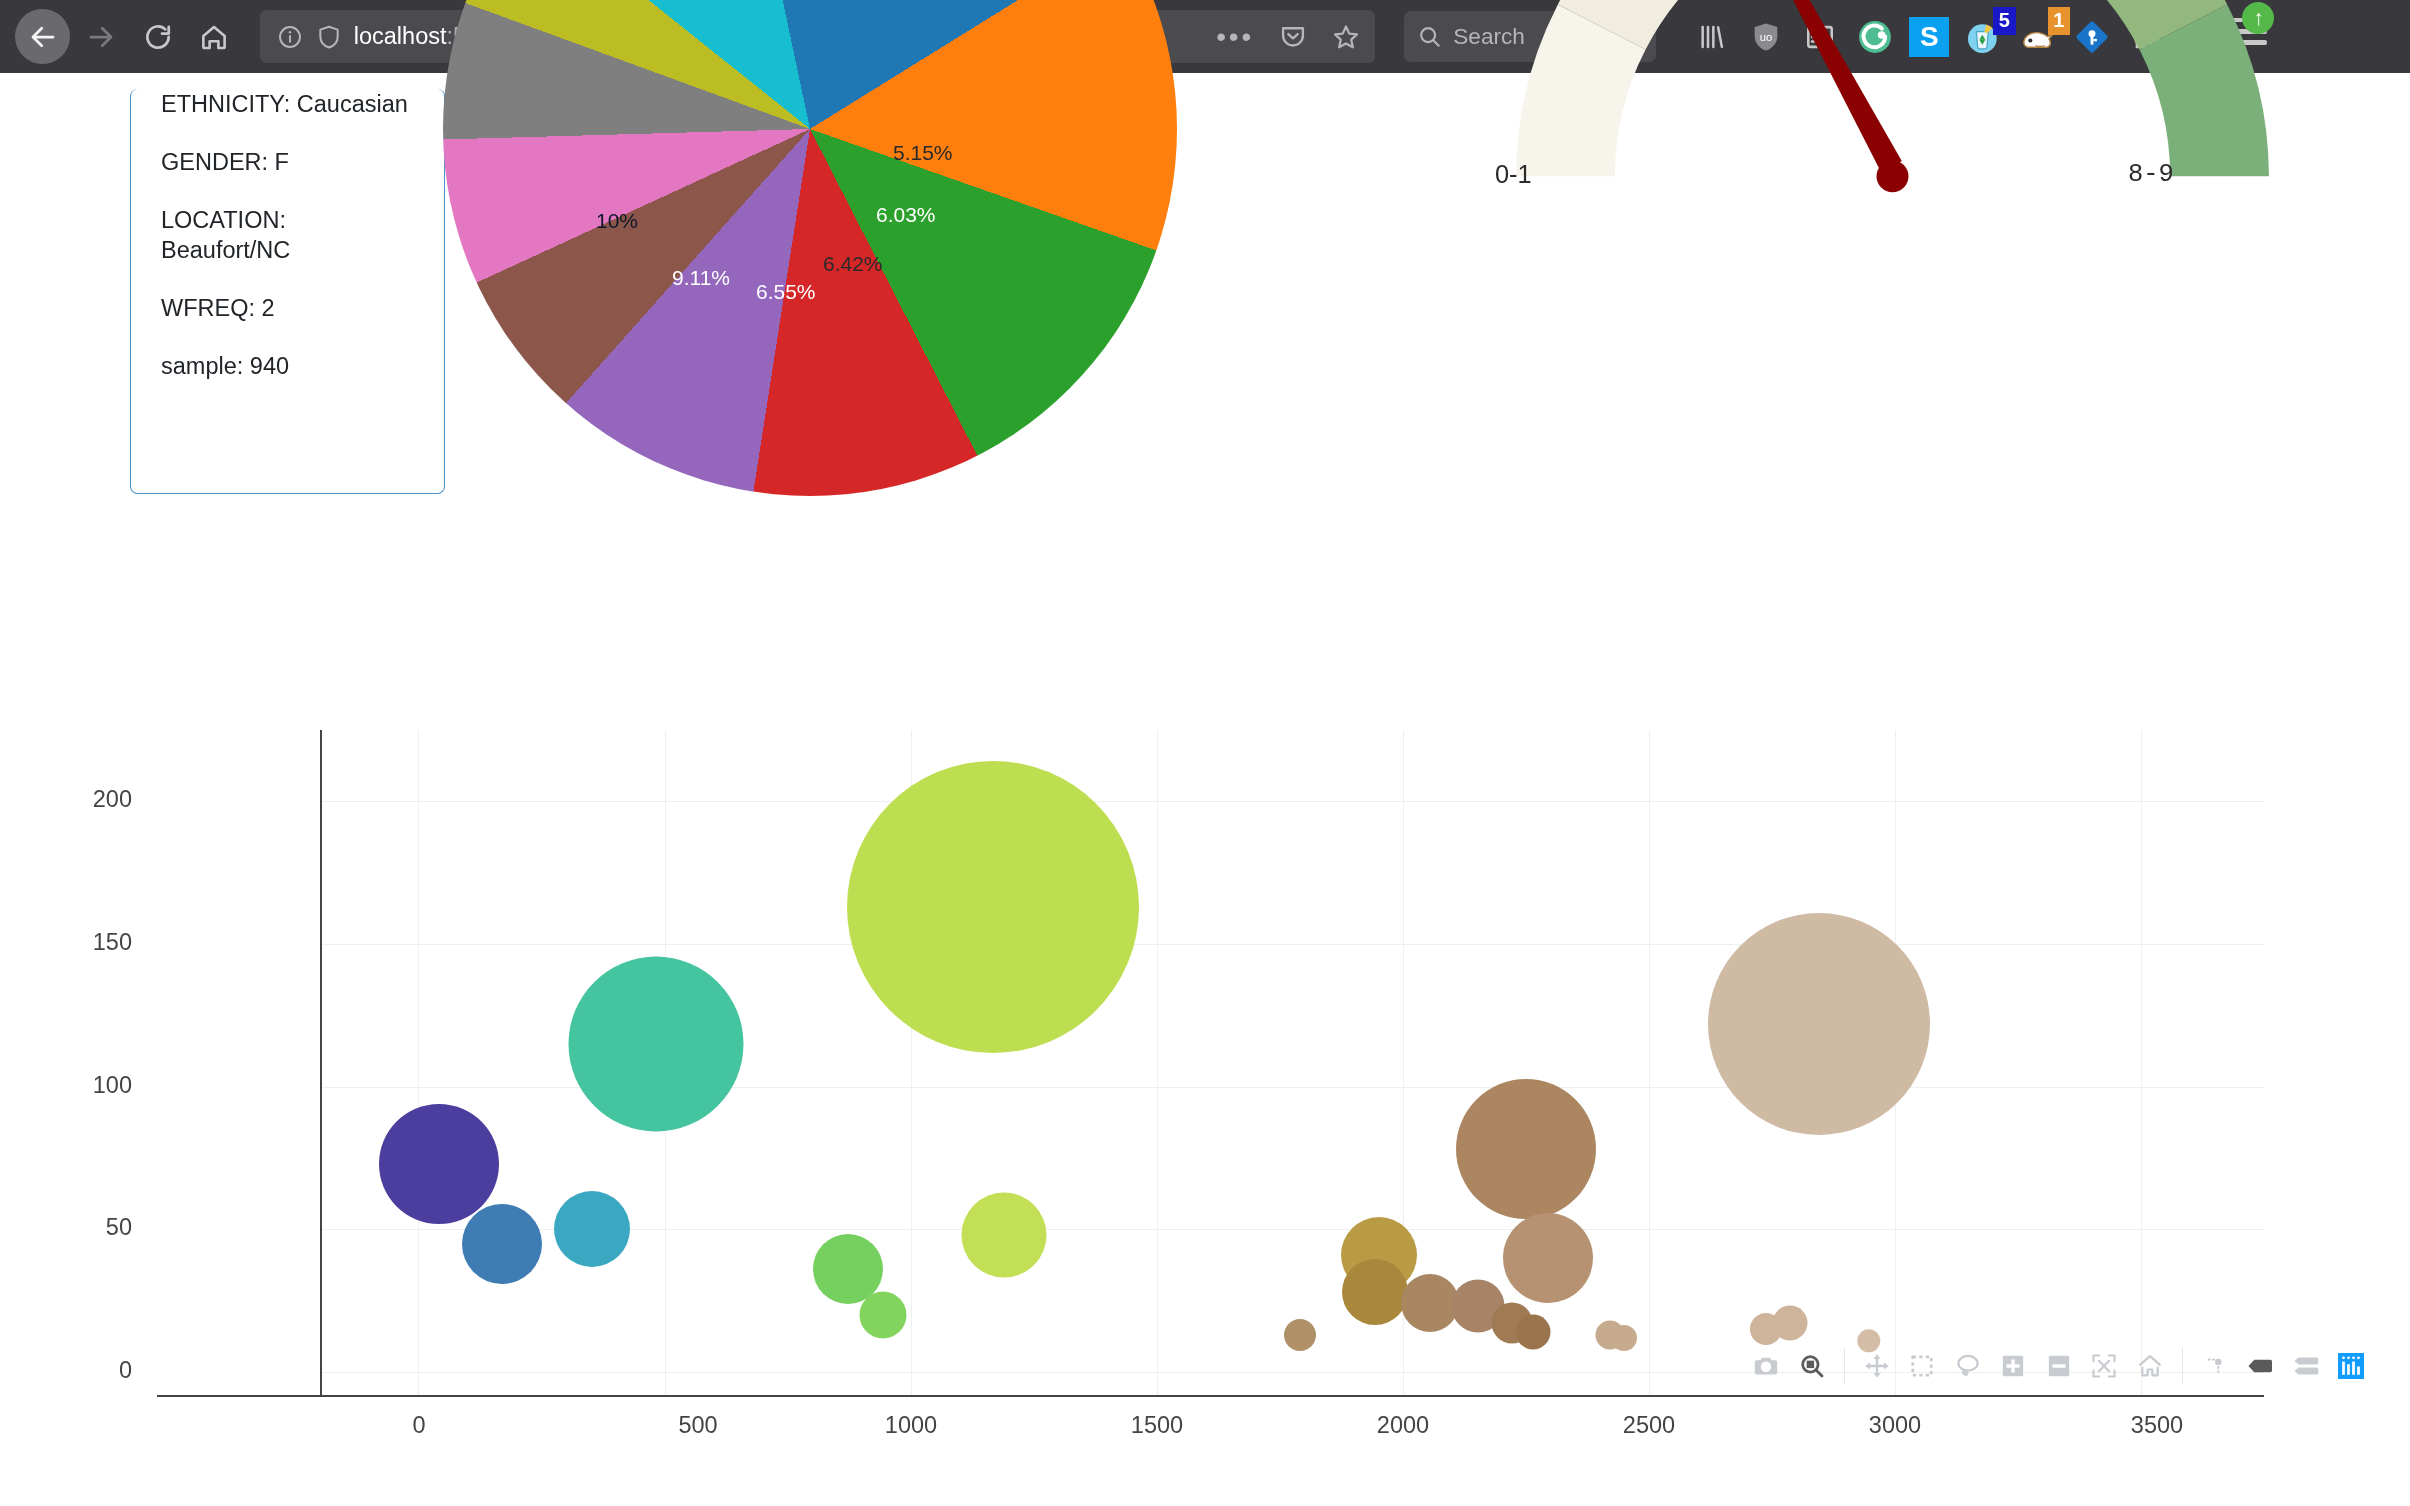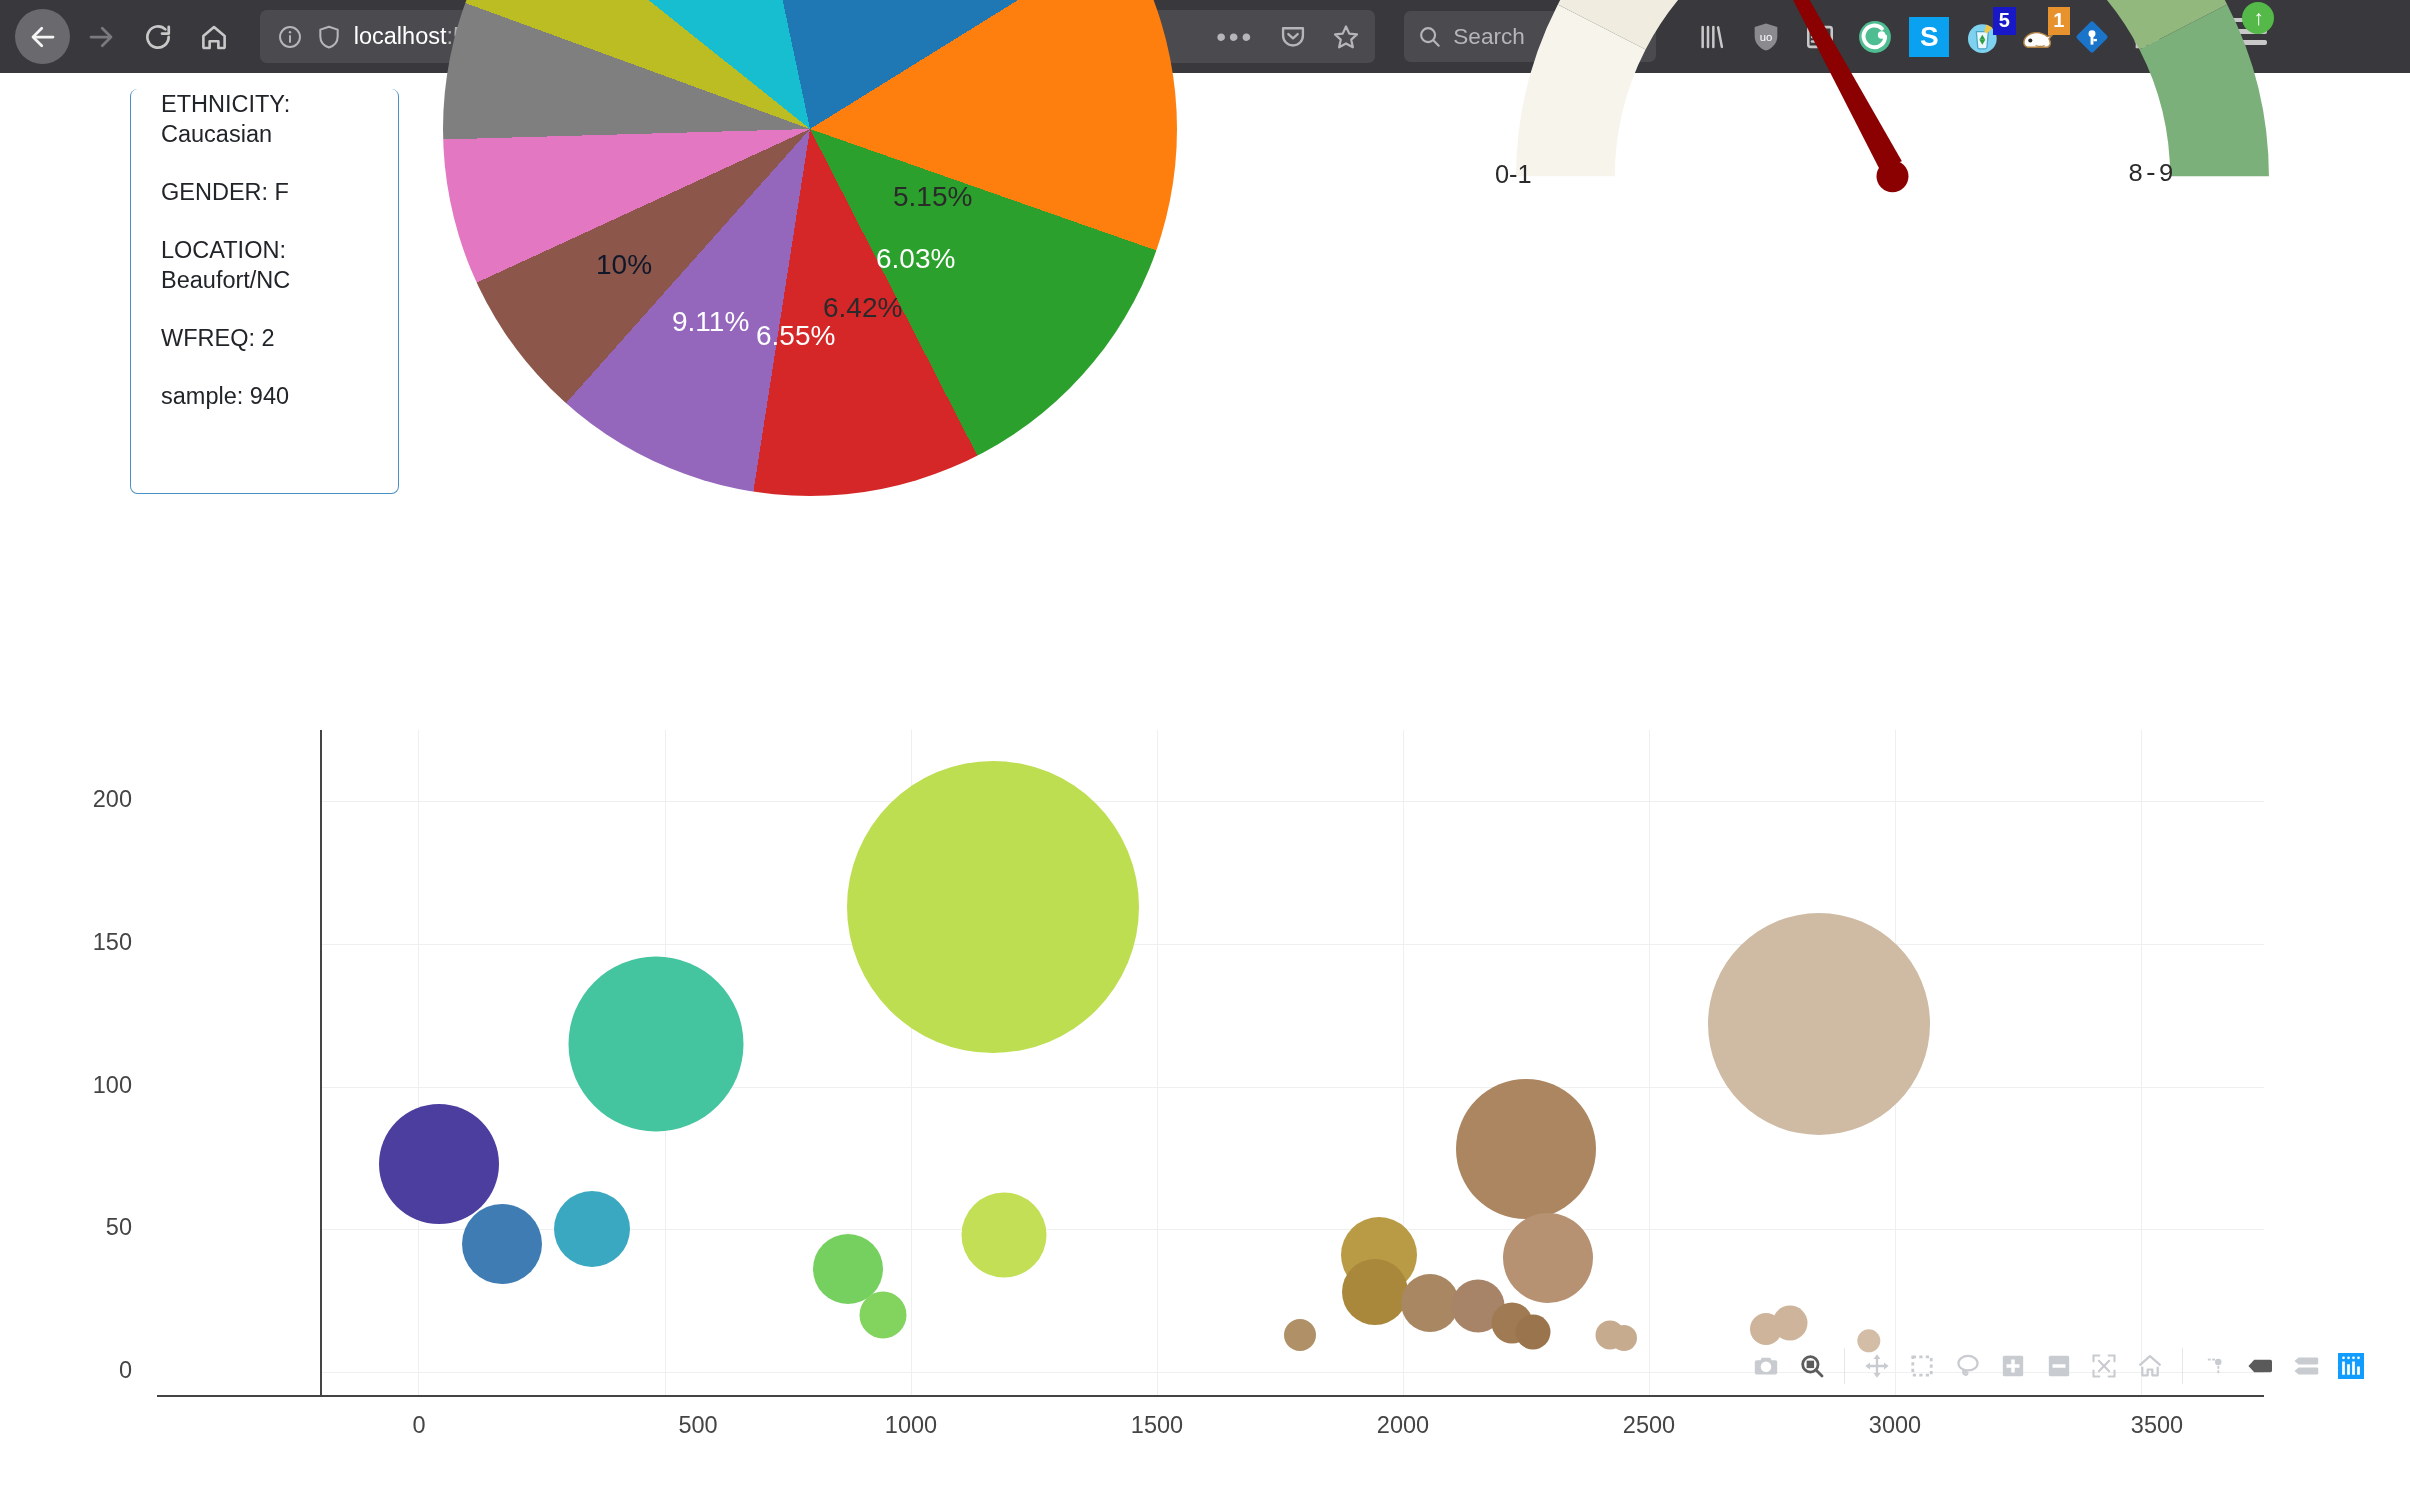--- a/index.html
+++ b/index.html
@@ -145,21 +145,21 @@
     width: 2411px;
     height: 1369px;
     background: #fff;
     position: relative;
   }
 
   
   #demo-panel {
     position: absolute;
     left: 130px; top: 16px;
-    width: 269px; height: 405px;
+    width: 315px; height: 405px;
     border: 1.9px solid #4a90c4;
     border-radius: 7.5px;
     border-top: none;
     padding: 0 0 0 30px;
   }
   #demo-panel ul { list-style: none; }
   #demo-panel li {
     font-size: 23.5px;
     color: #212529;
     line-height: 1.28;
@@ -172,24 +172,23 @@
     left: 443px; top: -311px;
     width: 734px; height: 734px;
     overflow: hidden;
   }
   #pie {
     width: 734px; height: 734px;
     border-radius: 50%;
   }
   .pie-label {
     position: absolute;
-    font-size: 28px;
+    font-size: 21px;
     font-family: "Liberation Sans", sans-serif;
     white-space: nowrap;
-    margin-top: 40px;
   }
 
   
   #gauge-wrap {
     position: absolute;
     left: 1469px; top: -339px;
     width: 847px; height: 527px;
     overflow: hidden;
   }
   .gauge-seg {

